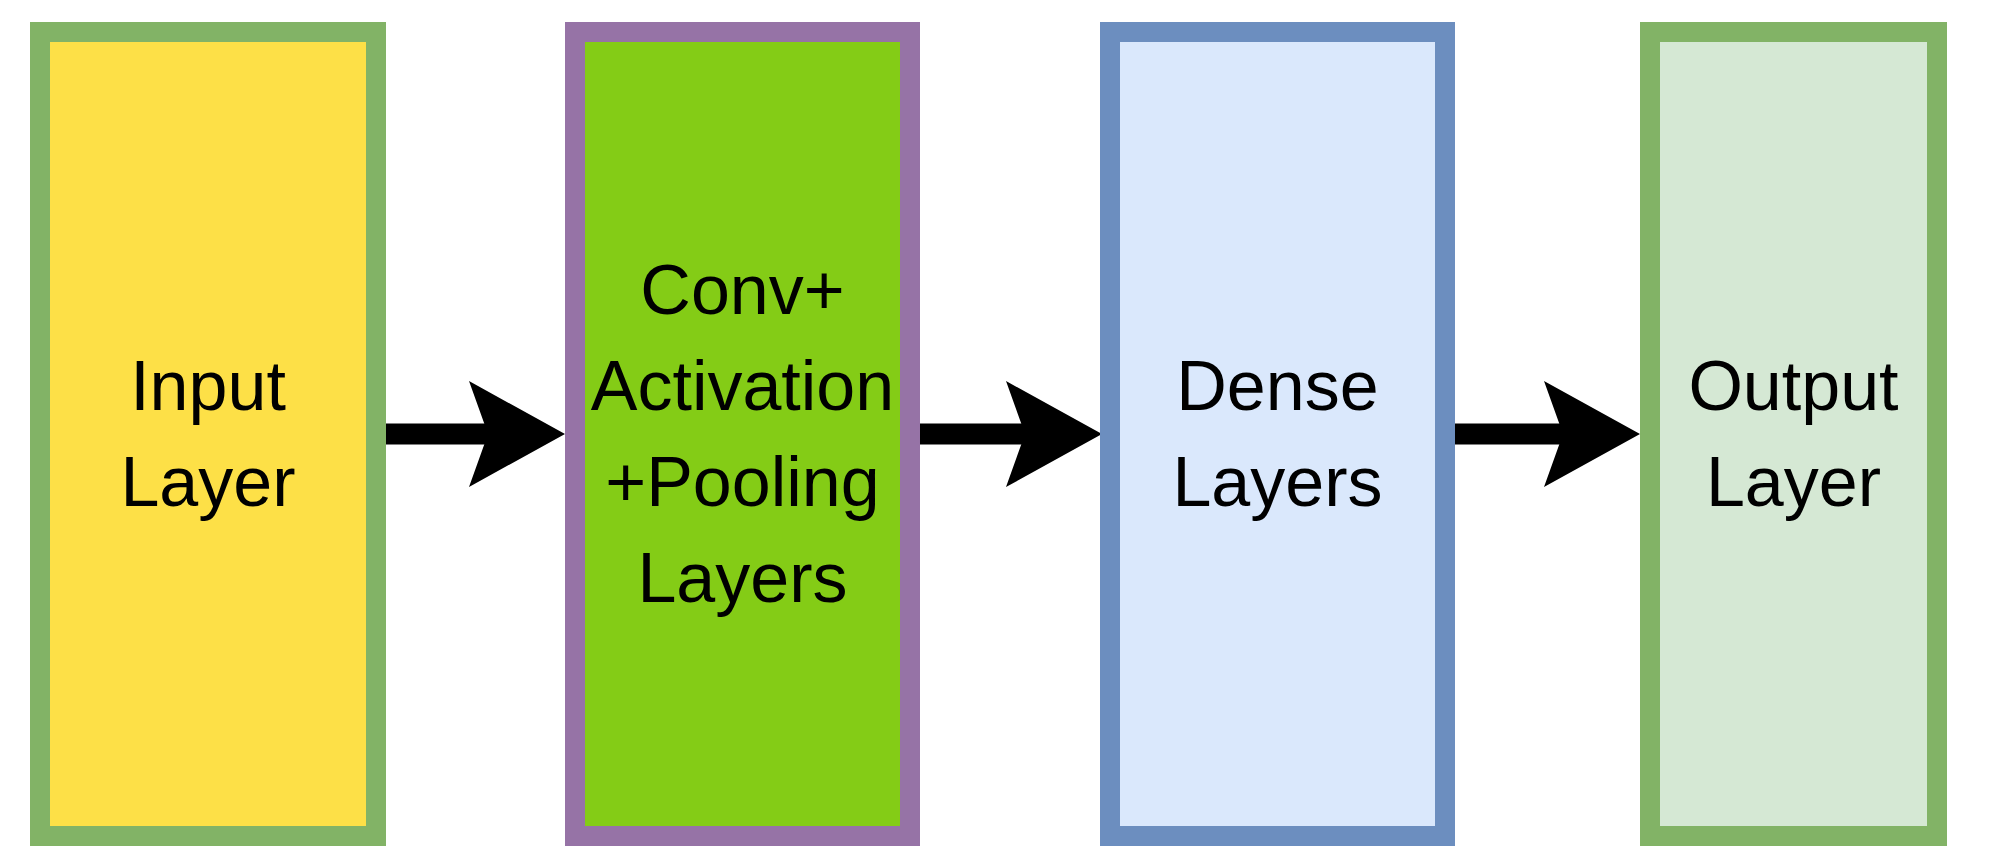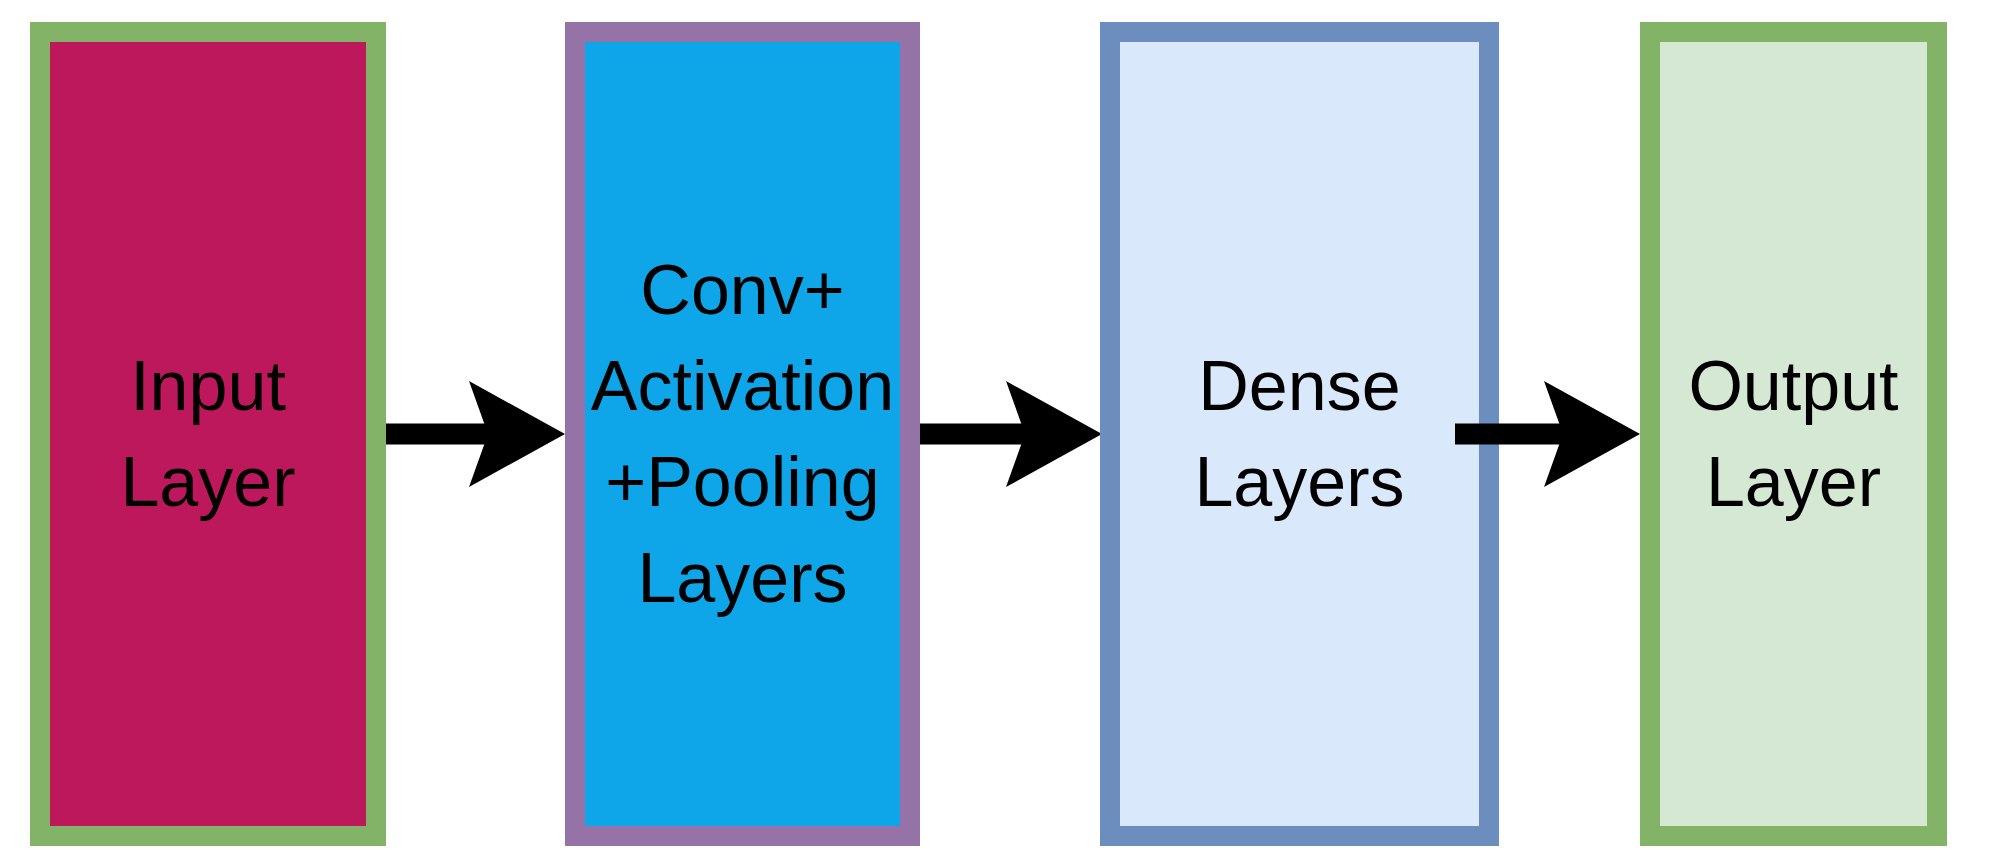--- a/index.html
+++ b/index.html
@@ -37,47 +37,47 @@
     height: 110px;
     color: #000000;
   }
   .arrow svg { display: block; width: 100%; height: 100%; }
 </style>
 </head>
 <body>
 
 <div id="stage" style="background: rgb(255, 255, 255);">
 
-  <div class="layer-box" style="left: 30px; width: 356px; background: #be185d; border-color: rgb(130, 179, 102);">
+  <div class="layer-box" style="left: 30px; width: 356px; background: #fde047; border-color: rgb(130, 179, 102);">
     <div class="layer-label" style="color: rgb(0, 0, 0);">Input
 Layer</div>
   </div>
 
   <div class="arrow" style="left: 386px; width: 179px; color: rgb(0, 0, 0);">
     <svg viewBox="0 0 179 110" preserveAspectRatio="none" aria-hidden="true">
       <rect x="0" y="44.5" width="102" height="21" fill="currentColor"></rect>
       <polygon points="179,55 83,2 102,55 83,108" fill="currentColor"></polygon>
     </svg>
   </div>
 
-  <div class="layer-box" style="left: 565px; width: 355px; background: #0ea5e9; border-color: rgb(150, 115, 166);">
+  <div class="layer-box" style="left: 565px; width: 355px; background: #84cc16; border-color: rgb(150, 115, 166);">
     <div class="layer-label" style="color: rgb(0, 0, 0);">Conv+
 Activation
 +Pooling
 Layers</div>
   </div>
 
   <div class="arrow" style="left: 920px; width: 182px; color: rgb(0, 0, 0);">
     <svg viewBox="0 0 182 110" preserveAspectRatio="none" aria-hidden="true">
       <rect x="0" y="44.5" width="105" height="21" fill="currentColor"></rect>
       <polygon points="182,55 86,2 105,55 86,108" fill="currentColor"></polygon>
     </svg>
   </div>
 
-  <div class="layer-box" style="left: 1100px; width: 399px; background: rgb(218, 232, 252); border-color: rgb(108, 142, 191);">
+  <div class="layer-box" style="left: 1100px; width: 355px; background: rgb(218, 232, 252); border-color: rgb(108, 142, 191);">
     <div class="layer-label" style="color: rgb(0, 0, 0);">Dense
 Layers</div>
   </div>
 
   <div class="arrow" style="left: 1455px; width: 185px; color: rgb(0, 0, 0);">
     <svg viewBox="0 0 185 110" preserveAspectRatio="none" aria-hidden="true">
       <rect x="0" y="44.5" width="108" height="21" fill="currentColor"></rect>
       <polygon points="185,55 89,2 108,55 89,108" fill="currentColor"></polygon>
     </svg>
   </div>

